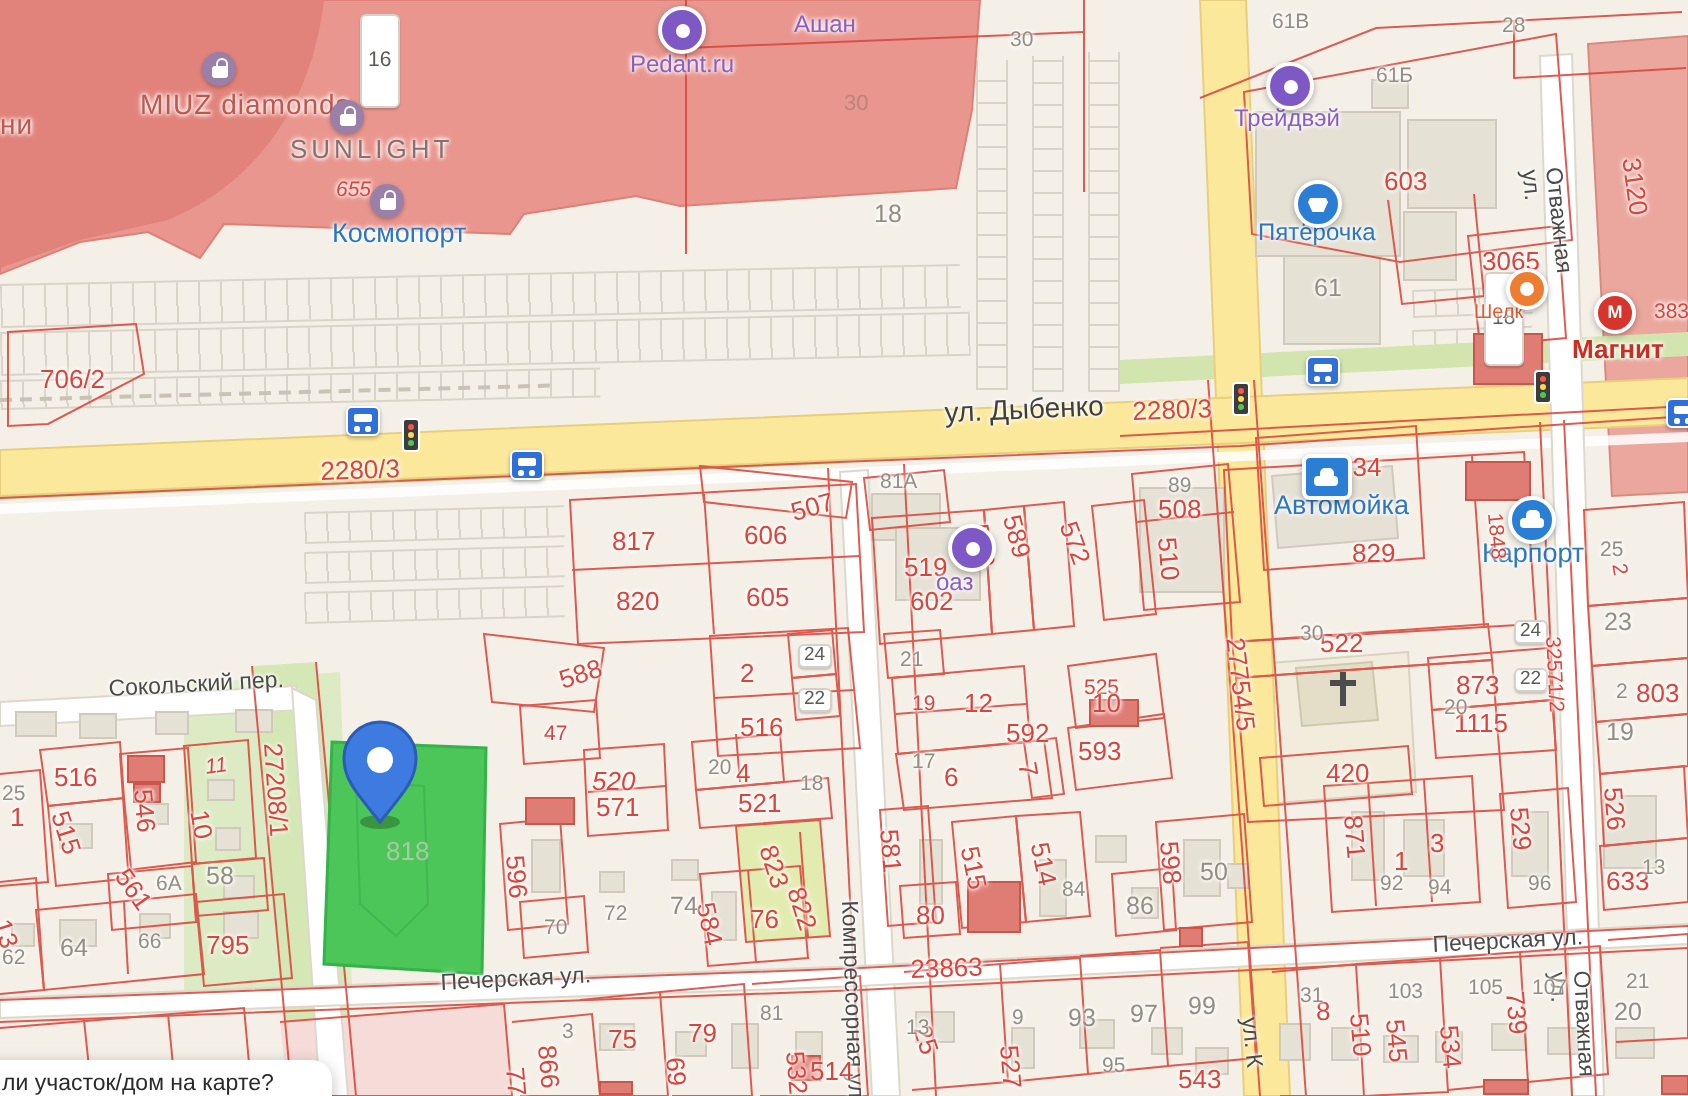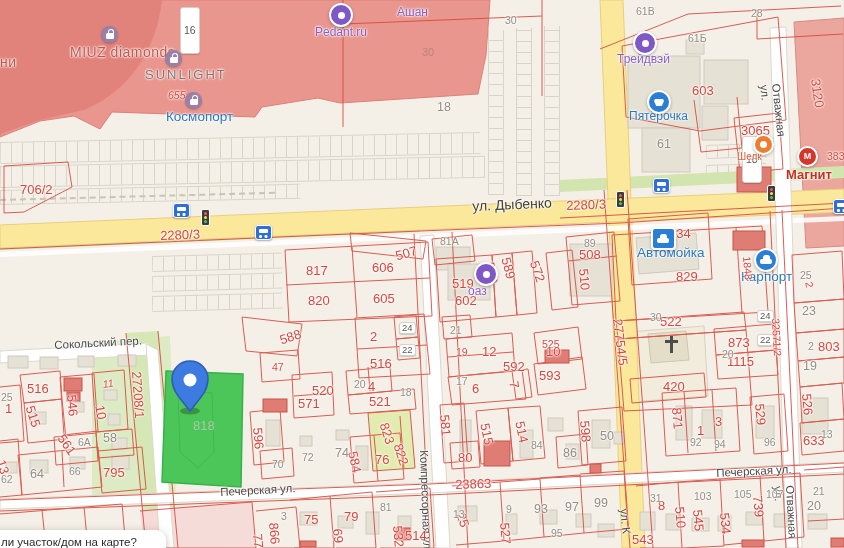--- a/index.html
+++ b/index.html
@@ -372,21 +372,21 @@
       <span class="lbl cad lg" style="left: 36px; top: 404px; transform: rotate(72deg);">515</span>
       <span class="lbl cad lg" style="left: 78px; top: 394px; transform: rotate(85deg);">546</span>
       <span class="lbl cad it" style="left: 102px; top: 379px; transform: rotate(-8deg);">11</span>
       <span class="lbl cad lg" style="left: 106px; top: 404px; transform: rotate(80deg);">10</span>
       <span class="lbl house lg" style="left: 103px; top: 432px;">58</span>
       <span class="lbl house" style="left: 78px; top: 437px;">6А</span>
       <span class="lbl cad lg" style="left: 66px; top: 432px; transform: rotate(55deg);">561</span>
       <span class="lbl cad lg" style="left: 143px; top: 371px; transform: rotate(86deg);">27208/1</span>
       <span class="lbl parcel-num" style="left: 193px; top: 419px;">818</span>
       <span class="lbl cad" style="left: 272px; top: 362px;">47</span>
-      <span class="lbl cad lg" style="left: 312px; top: 384px;">520</span>
+      <span class="lbl cad lg" style="left: 296px; top: 384px; font-style: italic;">520</span>
       <span class="lbl cad lg" style="left: 298px; top: 397px;">571</span>
       <span class="lbl cad lg" style="left: 264px; top: 427px; transform: rotate(85deg);">596</span>
       <span class="lbl house" style="left: 272px; top: 459px;">70</span>
       <span class="lbl house" style="left: 302px; top: 452px;">72</span>
       <span class="lbl house" style="left: 354px; top: 379px;">20</span>
       <span class="lbl cad lg" style="left: 368px; top: 380px;">4</span>
       <span class="lbl cad lg" style="left: 369px; top: 395px;">521</span>
       <span class="lbl house" style="left: 400px; top: 387px;">18</span>
       <span class="lbl cad lg" style="left: 390px; top: 421px; transform: rotate(72deg);">823</span>
       <span class="lbl cad lg" style="left: 404px; top: 442px; transform: rotate(72deg);">822</span>
@@ -435,21 +435,21 @@
       <span class="lbl street" style="left: 220px; top: 486px; transform: rotate(-3deg);">Печерская ул.</span>
       <span class="lbl street" style="left: 716px; top: 467px; transform: rotate(-3deg);">Печерская ул.</span>
       <span class="lbl cad lg" style="left: 455px; top: 478px; transform: rotate(-2deg);">23863</span>
       <span class="lbl street" style="left: 430px; top: 450px; transform: rotate(88deg);">Компрессорная ул.</span>
       <span class="lbl street" style="left: 796px; top: 485px; transform: rotate(87deg);">Отважная ул.</span>
       <span class="lbl street" style="left: 630px; top: 508px; transform: rotate(84deg);">ул. К</span>
       <span class="lbl house lg" style="left: 594px; top: 497px;">99</span>
       <span class="lbl house lg" style="left: 565px; top: 501px;">97</span>
       <span class="lbl house lg" style="left: 534px; top: 503px;">93</span>
       <span class="lbl house" style="left: 551px; top: 528px;">95</span>
-      <span class="lbl cad lg" style="left: 589px; top: 533px; margin-left: 43px;">543</span>
+      <span class="lbl cad lg" style="left: 589px; top: 533px;">543</span>
       <span class="lbl house" style="left: 506px; top: 504px;">9</span>
       <span class="lbl cad lg" style="left: 511px; top: 522px; transform: rotate(85deg);">527</span>
       <span class="lbl cad lg" style="left: 467px; top: 511px; transform: rotate(72deg);">25</span>
       <span class="lbl house" style="left: 453px; top: 509px;">13</span>
       <span class="lbl cad lg" style="left: 404px; top: 525px; transform: rotate(85deg);">532</span>
       <span class="lbl cad lg" style="left: 405px; top: 529px;">514</span>
       <span class="lbl house" style="left: 380px; top: 502px;">81</span>
       <span class="lbl cad lg" style="left: 344px; top: 510px;">79</span>
       <span class="lbl cad lg" style="left: 304px; top: 513px;">75</span>
       <span class="lbl cad lg" style="left: 344px; top: 528px; transform: rotate(85deg);">69</span>

